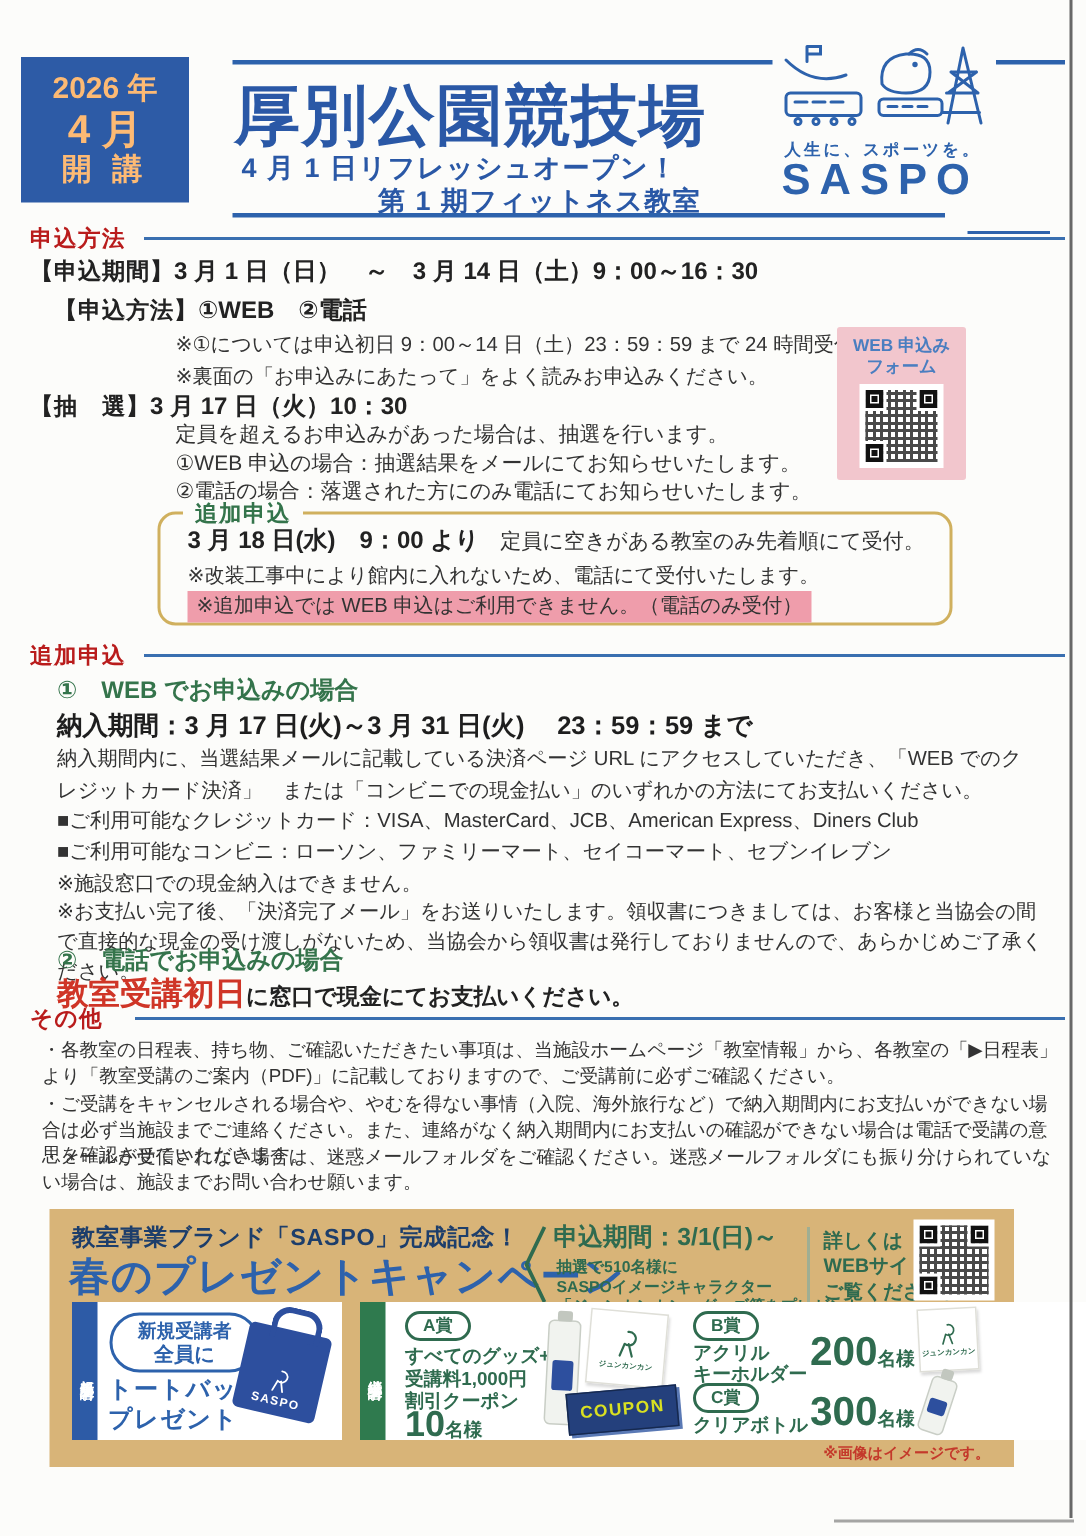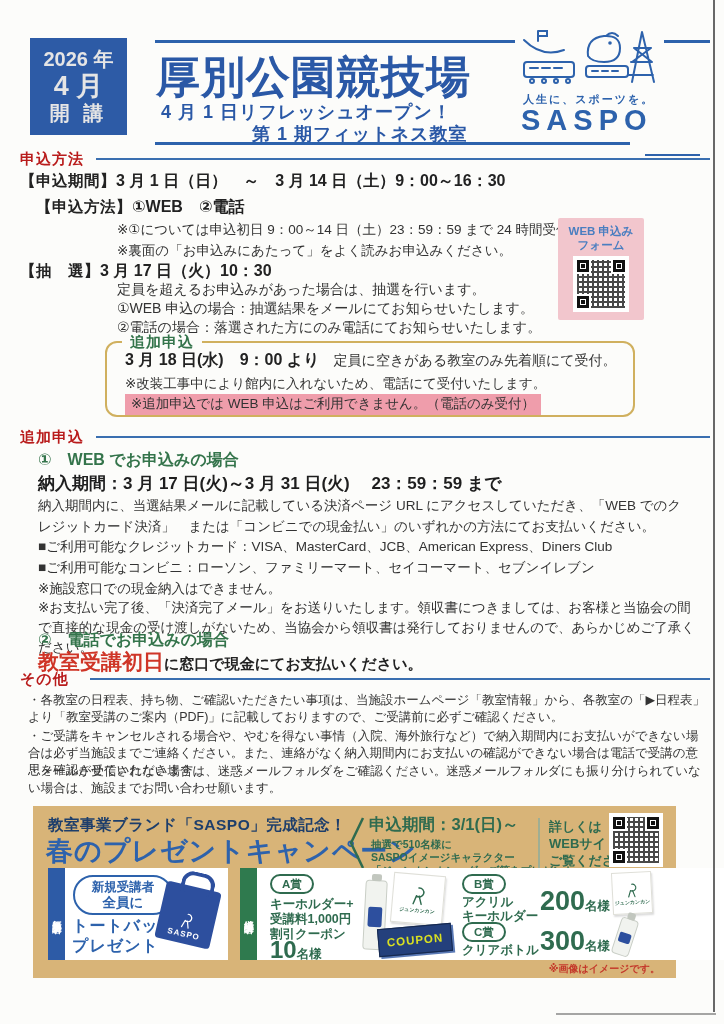--- a/index.html
+++ b/index.html
@@ -5,22 +5,22 @@
   html,body{margin:0;padding:0;background:#e9e9e7;}
   .page{position:relative;width:724px;height:1024px;background:#fcfcfa;overflow:hidden;
         font-family:"Liberation Sans","DejaVu Sans",sans-serif;color:#2b2b2b;}
   .abs{position:absolute;}
   .b{font-weight:bold;}
   .green{color:#34744b;}
   .rule{position:absolute;height:2px;background:#3a6fb0;}
   .sec-h{position:absolute;font-size:15px;font-weight:bold;color:#b91c1c;letter-spacing:1px;}
 
   
-  .date-box{position:absolute;left:30px;top:38px;width:97px;height:97px;background:#2d5ba6;
-            display:flex;flex-direction:column;align-items:center;justify-content:center;color:#e5e5e5;font-weight:bold;line-height:1.15;}
+  .date-box{position:absolute;left:14px;top:38px;width:112px;height:97px;background:#2d5ba6;
+            display:flex;flex-direction:column;align-items:center;justify-content:center;color:#fdba74;font-weight:bold;line-height:1.15;}
   .date-year{font-size:20px;}
   .date-month{font-size:27px;}
   .date-open{font-size:20px;letter-spacing:4px;}
   .h-line{position:absolute;height:3px;background:#2d62ac;}
   .page-title{position:absolute;left:156px;top:48px;font-size:44px;font-weight:bold;color:#2a58a6;letter-spacing:1px;}
   .subtitle{position:absolute;font-size:18px;font-weight:bold;color:#2a58a6;letter-spacing:1px;}
   .logo-tag{position:absolute;left:523px;top:92px;font-size:11px;font-weight:bold;color:#2d62ac;letter-spacing:2px;}
   .logo-word{position:absolute;left:521px;top:104px;font-size:29px;font-weight:bold;color:#2d62ac;letter-spacing:6px;}
 
   
@@ -230,21 +230,21 @@
           <path d="M10 3 a5 5 0 1 1 -2 9 M8 12 l-3 9 M11 12 l3 9" stroke="#fff" stroke-width="1.6" fill="none" stroke-linecap="round"></path>
         </svg>
         <span class="tote-logo">SASPO</span>
       </div>
     </div>
 
     <div class="whitebox" style="left:207px;width:495px;border-radius:10px;">
       <div class="strip" style="background:#2f7a4e;">継続受講者</div>
 
       <div class="badge" style="left:30px;top:6px;">A賞</div>
-      <div class="gline" style="left:30px;top:28px;">キーホルダー+</div>
+      <div class="gline" style="left:30px;top:28px;">すべてのグッズ+</div>
       <div class="gline" style="left:30px;top:43px;">受講料1,000円</div>
       <div class="gline" style="left:30px;top:58px;">割引クーポン</div>
       <div class="count" style="left:30px;top:68px;text-align:right;">
         <span class="n">10</span><span class="u">名様</span>
       </div>
 
       <div class="bottle" style="left:124px;top:12px;width:22px;height:70px;transform:rotate(3deg);">
         <span class="lbl"></span>
       </div>
       <div class="card" style="left:152px;top:6px;width:50px;height:48px;transform:rotate(5deg);">

